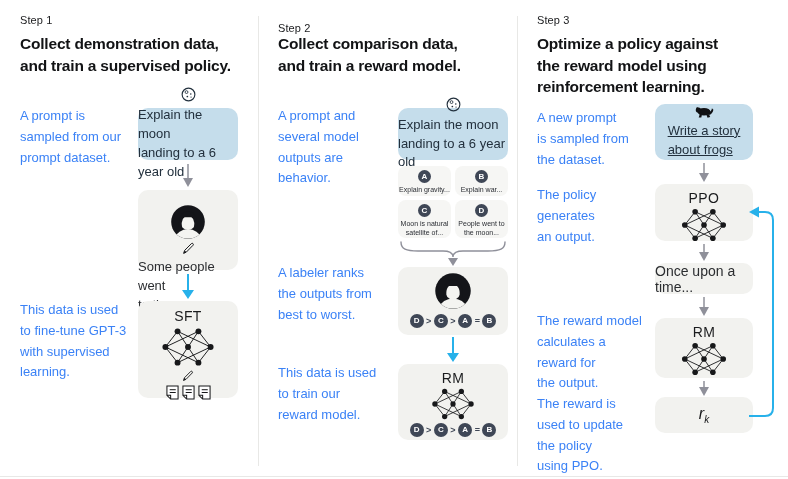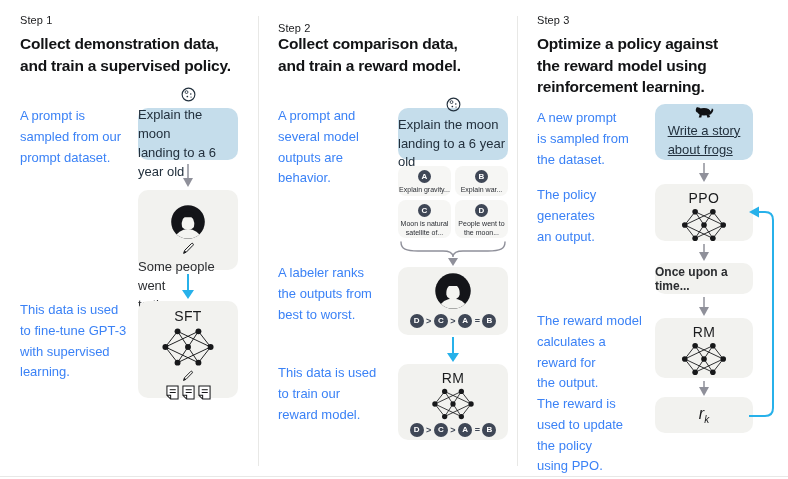--- a/index.html
+++ b/index.html
@@ -17,21 +17,21 @@
 
   .box { position:absolute; border-radius:10px; display:flex; flex-direction:column;
          align-items:center; justify-content:center; }
   .box.blue { background:var(--prompt_box,#c5ddeb); }
   .box.gray { background:var(--flow_box,#f2f2ef); }
   .box.mini { background:var(--output_box,#f6f6f4); justify-content:flex-start; border-radius:8px; }
 
   .box-text { font-size:13px; line-height:1.45; color:#22303d; white-space:pre-line; }
   .gray .box-text { color:#2b2d30; }
   .model-label { font-size:14px; letter-spacing:.4px; color:#1b1c1e; }
-  .once-text { font-size:12px; color:#2b2d30;font-weight:bold; }
+  .once-text { font-size:14px; color:#2b2d30; }
 
   .mini-circle { width:13px; height:13px; border-radius:50%; background:var(--rank_circle,#3f4756);
                  color:#fff; font-size:8px; font-weight:bold; line-height:13px; text-align:center;
                  margin:4px auto 2px; flex:none; }
   .mini-caption { font-size:7px; line-height:1.35; color:#2a2d33; text-align:center; white-space:pre-line; }
 
   .rank-row { display:flex; align-items:center; gap:2.5px; margin-top:4px; }
   .rank-circle { width:14px; height:14px; border-radius:50%; background:var(--rank_circle,#3f4756);
                  color:#fff; font-size:8px; font-weight:bold; line-height:14px; text-align:center; }
   .rank-sep { font-size:9px; font-weight:bold; color:var(--rank_circle,#3f4756); }

